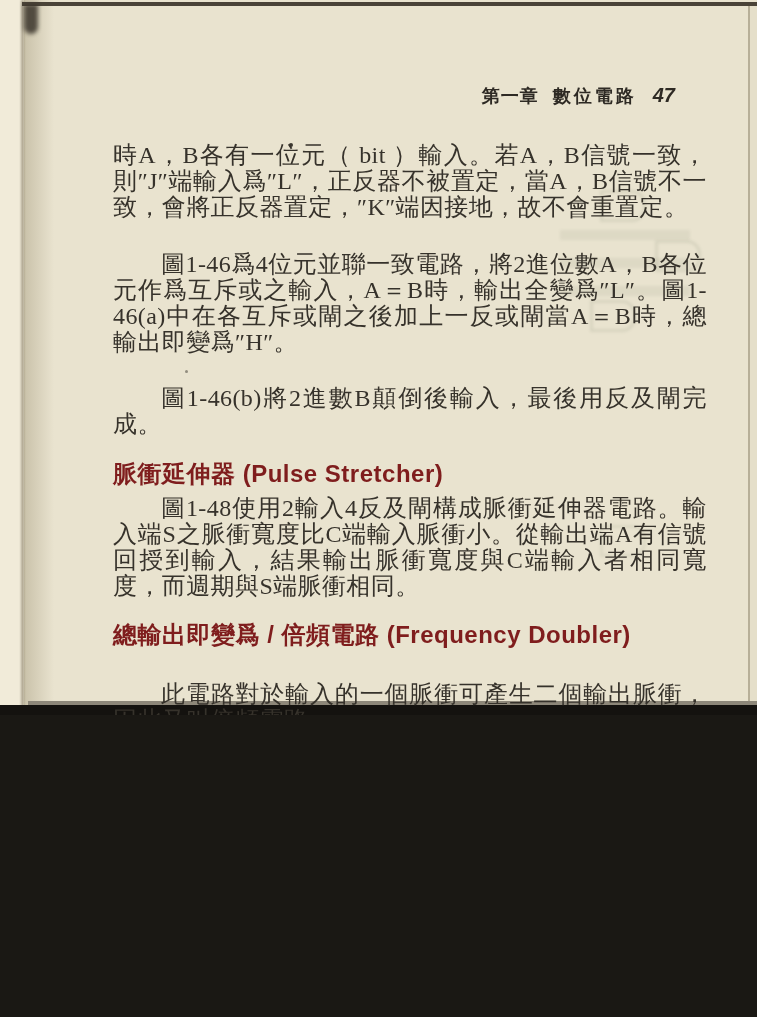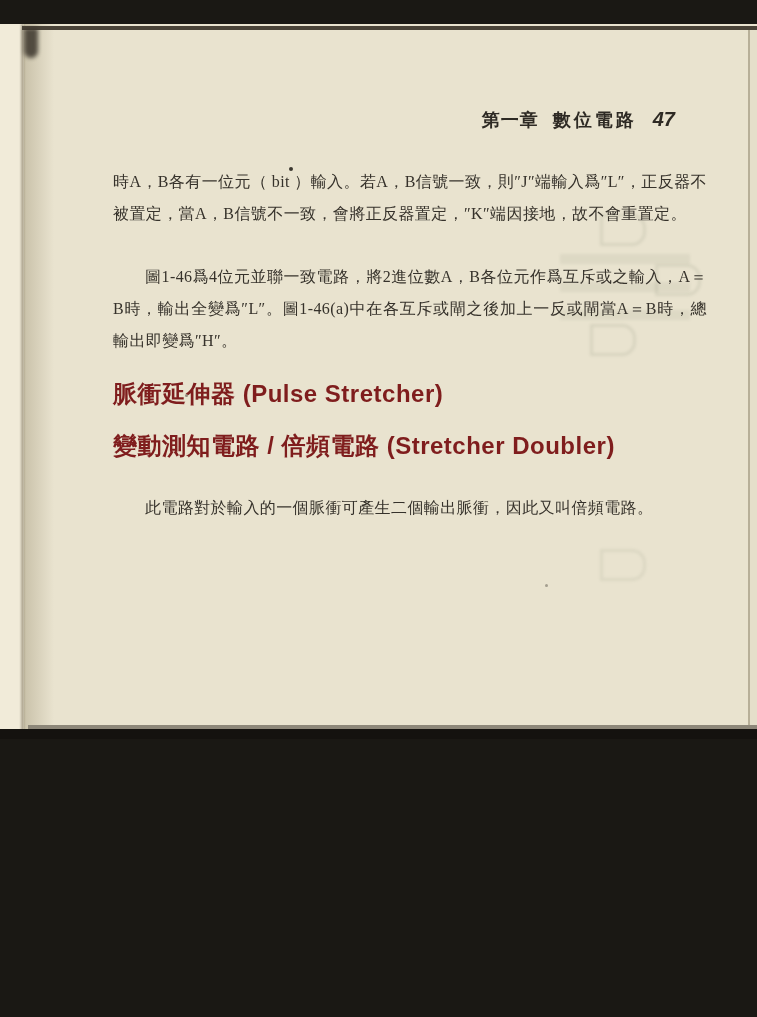--- a/index.html
+++ b/index.html
@@ -7,21 +7,20 @@
     padding: 0;
     background: #1a1814;
     font-family: "Liberation Serif", "DejaVu Serif", serif;
   }
   .page {
     position: relative;
     width: 757px;
     height: 715px;
     background: #e9e3cf;
     overflow: hidden;
-    margin-top: 24px;
   }
   
   .left-paper-edge {
     position: absolute; left: 0; top: 0; width: 22px; height: 1006px;
     background: #f1ebd9;
   }
   .gutter-crease-line {
     position: absolute; left: 21px; top: 0; width: 3px; height: 1004px;
     background: rgba(104, 95, 72, 0.48);
     filter: blur(1px);
@@ -89,22 +88,22 @@
   .page-header .chapter { margin-right: 14px; }
   .page-header .title { letter-spacing: 3px; }
   .page-header .pagenum {
     margin-left: 16px;
     font-size: 20px;
     font-style: italic;
     font-family: "Liberation Sans", "DejaVu Sans", sans-serif;
     letter-spacing: 0;
   }
   .para {
-    font-size: 16px;
-    line-height: 32px;
+    font-size: 24px;
+    line-height: 26px;
     letter-spacing: 0.4px;
     text-align: justify;
     text-indent: 2em;
     margin: 0;
   }
   .para.no-indent { text-indent: 0; }
   .heading {
     font-family: "Liberation Sans", "DejaVu Sans", sans-serif;
     font-size: 24px;
     font-weight: bold;
@@ -153,25 +152,27 @@
   <div class="text-col">
 
     <div class="page-header">
       <span class="chapter">第一章</span><span class="title">數位電路</span><span class="pagenum">47</span>
     </div>
 
     <p class="para no-indent mt-p1">時A，B各有一位元（ bit ）輸入。若A，B信號一致，則″J″端輸入爲″L″，正反器不被置定，當A，B信號不一致，會將正反器置定，″K″端因接地，故不會重置定。</p>
 
     <p class="para mt-p2">圖1-46爲4位元並聯一致電路，將2進位數A，B各位元作爲互斥或之輸入，A＝B時，輸出全變爲″L″。圖1-46(a)中在各互斥或閘之後加上一反或閘當A＝B時，總輸出即變爲″H″。</p>
 
+    <p class="para mt-p3">圖1-46(b)將2進數B顛倒後輸入，最後用反及閘完成。</p>
 
 
     <h2 class="heading mt-h1">脈衝延伸器 (Pulse Stretcher)</h2>
 
+    <p class="para mt-p5">圖1-48使用2輸入4反及閘構成脈衝延伸器電路。輸入端S之脈衝寬度比C端輸入脈衝小。從輸出端A有信號回授到輸入，結果輸出脈衝寬度與C端輸入者相同寬度，而週期與S端脈衝相同。</p>
 
-    <h2 class="heading mt-h2">變動測知電路 / 倍頻電路 (Stretcher Doubler)</h2>
+    <h2 class="heading mt-h2">總輸出即變爲 / 倍頻電路 (Frequency Doubler)</h2>
 
 
 
     <p class="para mt-p8">此電路對於輸入的一個脈衝可產生二個輸出脈衝，因此又叫倍頻電路。</p>
 
   </div>
 </div>
 
 </body></html>

